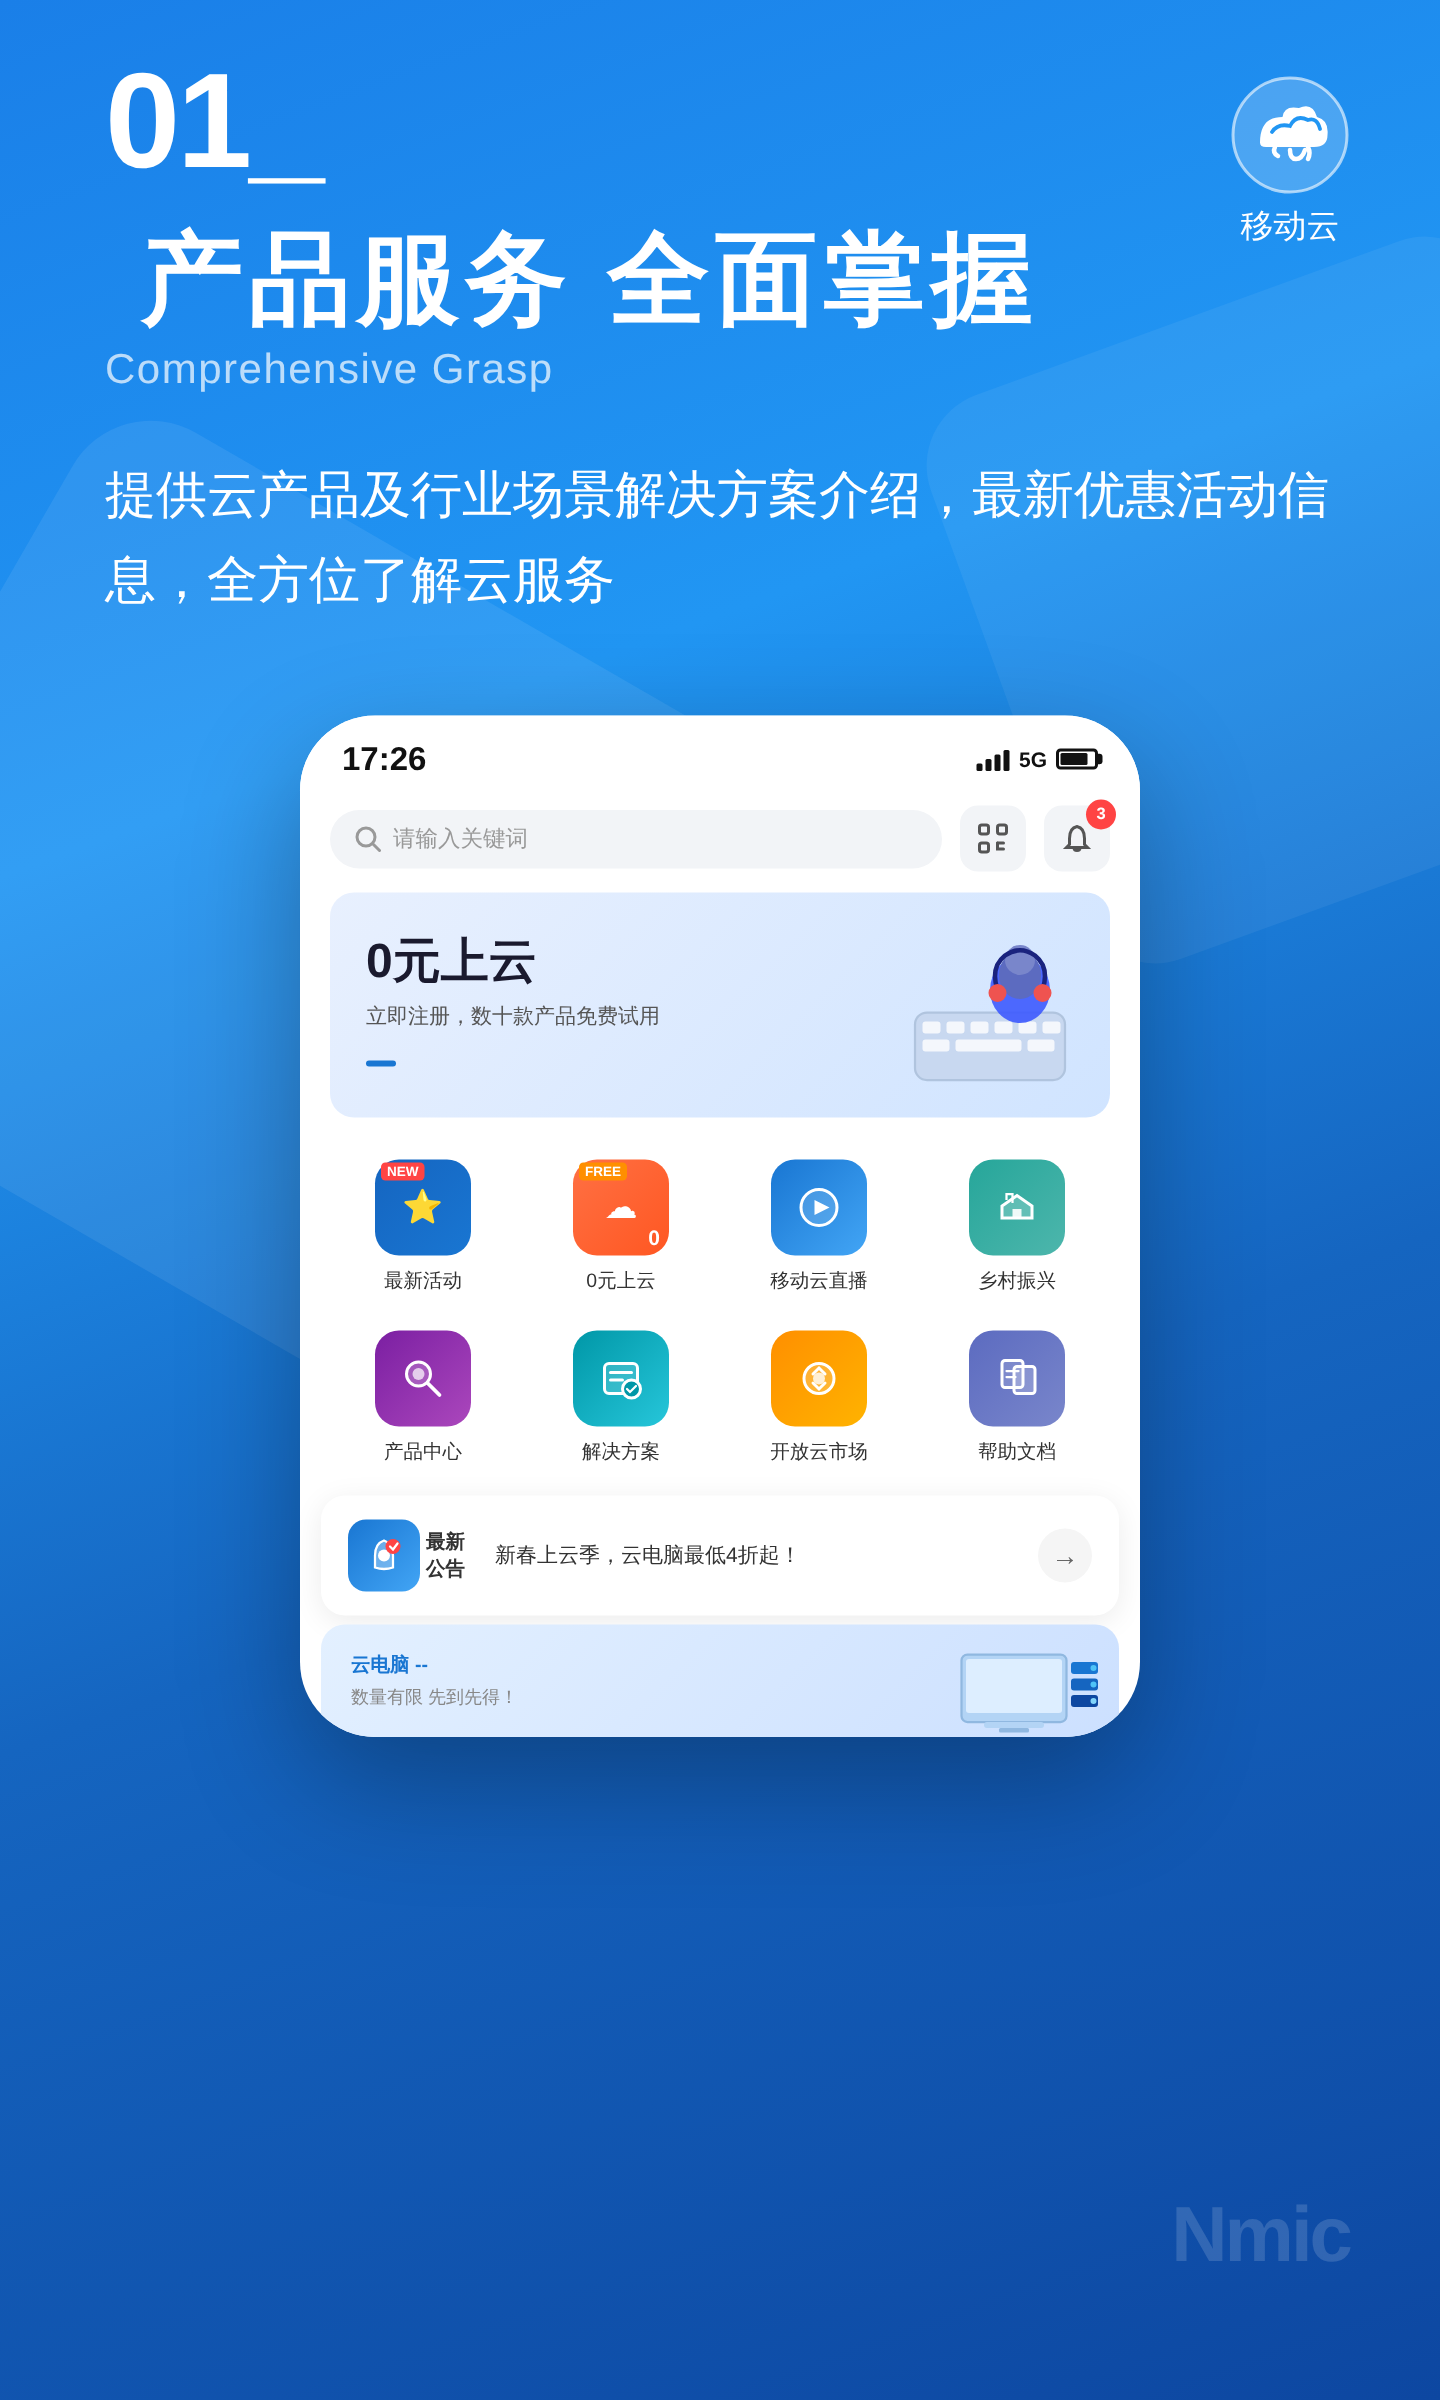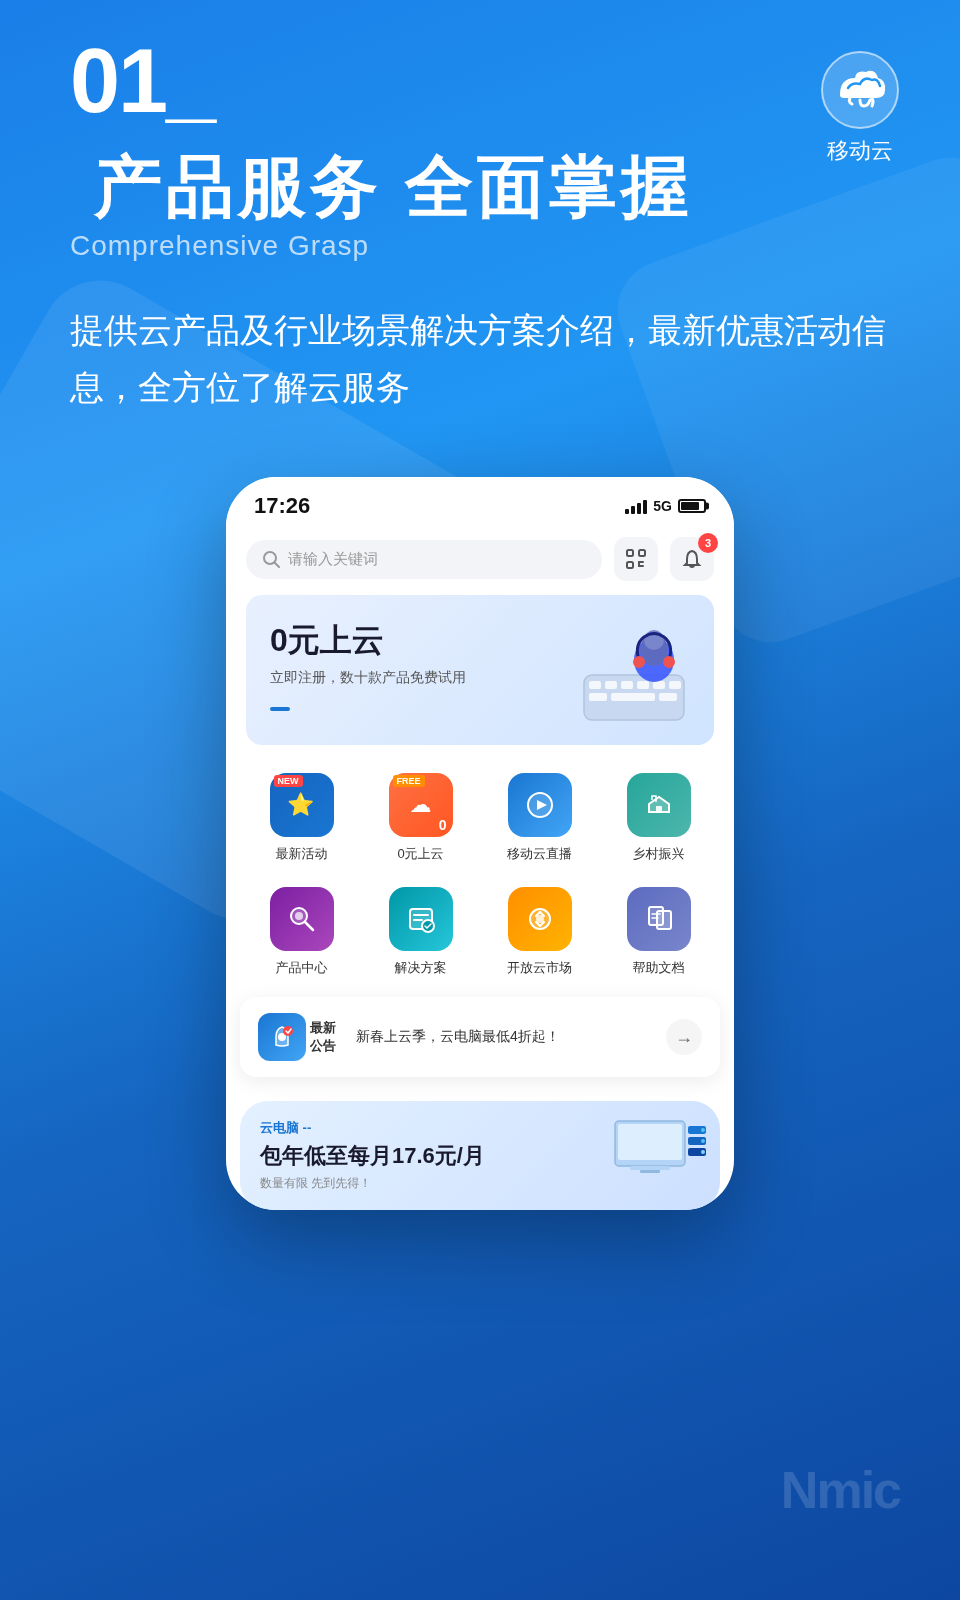--- a/index.html
+++ b/index.html
@@ -99,21 +99,21 @@
     
     .phone-container {
       display: flex;
       justify-content: center;
       margin-top: 60px;
       position: relative;
       z-index: 2;
     }
 
     .phone {
-      width: 508px;
+      width: 560px;
       background: white;
       border-radius: 50px;
       overflow: hidden;
       box-shadow: 0 30px 80px rgba(0,0,0,0.3);
       position: relative;
     }
 
     
     .status-bar {
       display: flex;
@@ -360,23 +360,23 @@
       border-radius: 50%;
       display: flex;
       align-items: center;
       justify-content: center;
       color: #666;
       font-size: 18px;
     }
 
     
     .cloud-pc-banner {
-      margin: 24px 14px 0;
+      margin: 6px 14px 0;
       background: linear-gradient(135deg, #e3f0ff 0%, #cce0ff 100%);
-      border-radius: 28px;
+      border-radius: 16px;
       padding: 18px 20px;
       position: relative;
       overflow: hidden;
     }
 
     .cloud-pc-tag {
       font-size: 13px;
       color: #1976d2;
       font-weight: 600;
     }
@@ -612,21 +612,20 @@
         <span class="ann-label">公告</span>
       </div>
       <span class="ann-text">新春上云季，云电脑最低4折起！</span>
       <div class="ann-arrow">
         <span>→</span>
       </div>
     </div>
 
     <div class="cloud-pc-banner">
       <div class="cloud-pc-tag">云电脑 --</div>
-      <div class="cloud-pc-title">包年低至每月17.6元/月</div>
       <div class="cloud-pc-subtitle">数量有限 先到先得！</div>
       <div class="cloud-pc-img">
         <svg viewBox="0 0 100 70" fill="none">
           <rect x="5" y="10" width="70" height="45" rx="4" fill="#b3d4f5" stroke="#90b8e0" stroke-width="1.5"></rect>
           <rect x="8" y="13" width="64" height="36" rx="2" fill="#ddeeff"></rect>
           <rect x="20" y="55" width="40" height="4" rx="2" fill="#b3d4f5"></rect>
           <rect x="30" y="59" width="20" height="3" rx="1" fill="#90b8e0"></rect>
 
           <rect x="78" y="15" width="18" height="8" rx="2" fill="#1976d2"></rect>
           <rect x="78" y="26" width="18" height="8" rx="2" fill="#1565c0"></rect>

